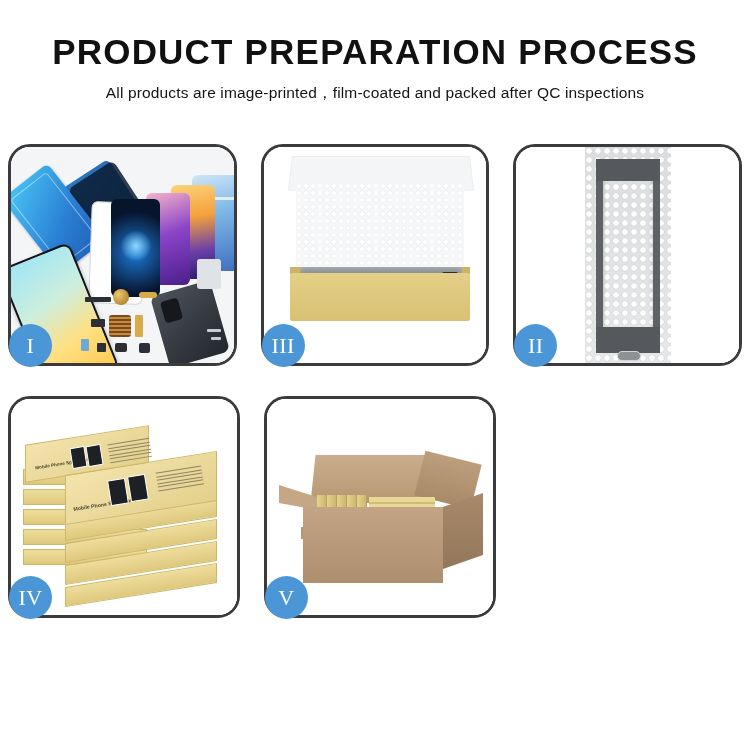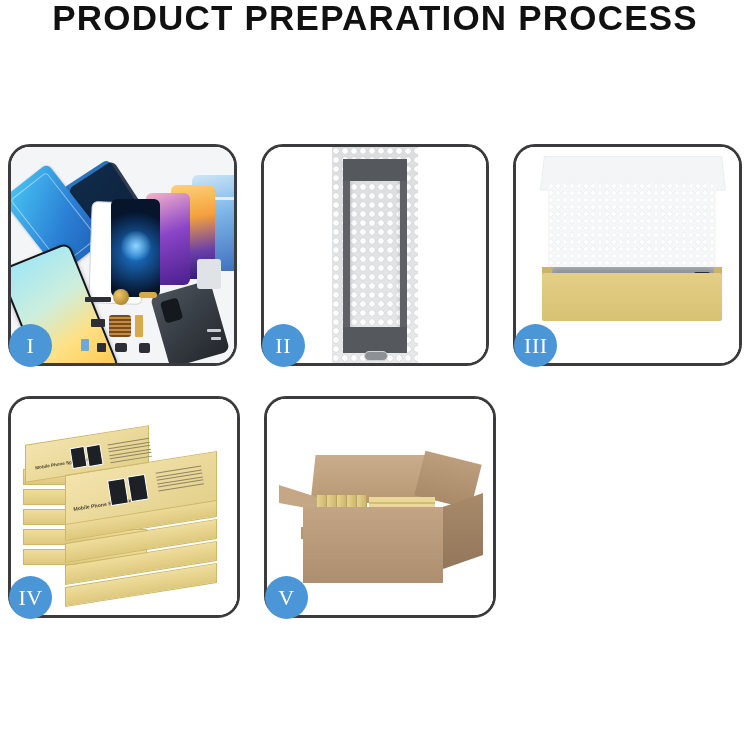--- a/index.html
+++ b/index.html
@@ -6,20 +6,21 @@
   body{
     width:750px;height:750px;
     background:#ffffff;
     font-family:"Liberation Sans", sans-serif;
     overflow:hidden;
     position:relative;
   }
   .header{
     width:750px;
     text-align:center;
+    padding-top:34px;
     box-sizing:border-box;
   }
   .title{
     font-size:35px;
     font-weight:bold;
     letter-spacing:1.2px;
     color:#111111;
     line-height:1.05;
     white-space:nowrap;
   }
@@ -196,20 +197,21 @@
   .c6-seam{position:absolute;left:46px;top:44px;width:150px;height:46px;
     background:linear-gradient(160deg,rgba(195,168,136,.9),rgba(172,142,110,.9));
     clip-path:polygon(30% 0,40% 0,76% 94%,66% 100%);}
   .c6-tab{position:absolute;width:18px;height:22px;background:rgba(130,104,76,.55);}
 </style>
 </head>
 <body>
 
 <div class="header">
   <div class="title">PRODUCT PREPARATION PROCESS</div>
+  <div class="subtitle">All products are image-printed，film-coated and packed after QC inspections</div>
 </div>
 
 <div class="grid">
 
   <div class="row">
 
     <div class="panel">
       <div class="panel-clip">
         <div class="p1">
           <div class="ph ph-b"></div>
@@ -235,43 +237,43 @@
           <div class="part" style="left:196px;top:182px;width:14px;height:3px;background:#c9ccd1;"></div>
           <div class="part" style="left:200px;top:190px;width:10px;height:3px;background:#c9ccd1;"></div>
           <div class="part" style="left:186px;top:112px;width:24px;height:30px;background:#dfe3e7;border-radius:3px;"></div>
         </div>
       </div>
       <div class="badge">I</div>
     </div>
 
     <div class="panel">
       <div class="panel-clip">
-        <div class="p2">
-          <div class="bubble-img">
-            <div class="screen-frame"></div>
-            <div class="home-btn"></div>
-          </div>
-        </div>
-      </div>
-      <div class="badge">II</div>
-    </div>
-
-    <div class="panel">
-      <div class="panel-clip">
         <div class="p3">
           <div class="lid-back"></div>
           <div class="foam"></div>
           <div class="box3-inner"></div>
           <div class="prod3">
             <div class="prod3-mark"></div>
           </div>
           <div class="box3-base"></div>
         </div>
       </div>
       <div class="badge">III</div>
+    </div>
+
+    <div class="panel">
+      <div class="panel-clip">
+        <div class="p2">
+          <div class="bubble-img">
+            <div class="screen-frame"></div>
+            <div class="home-btn"></div>
+          </div>
+        </div>
+      </div>
+      <div class="badge">II</div>
     </div>
 
   </div>
 
   <div class="row">
 
     <div class="panel">
       <div class="panel-clip">
         <div class="p4">
           <div class="stack">

